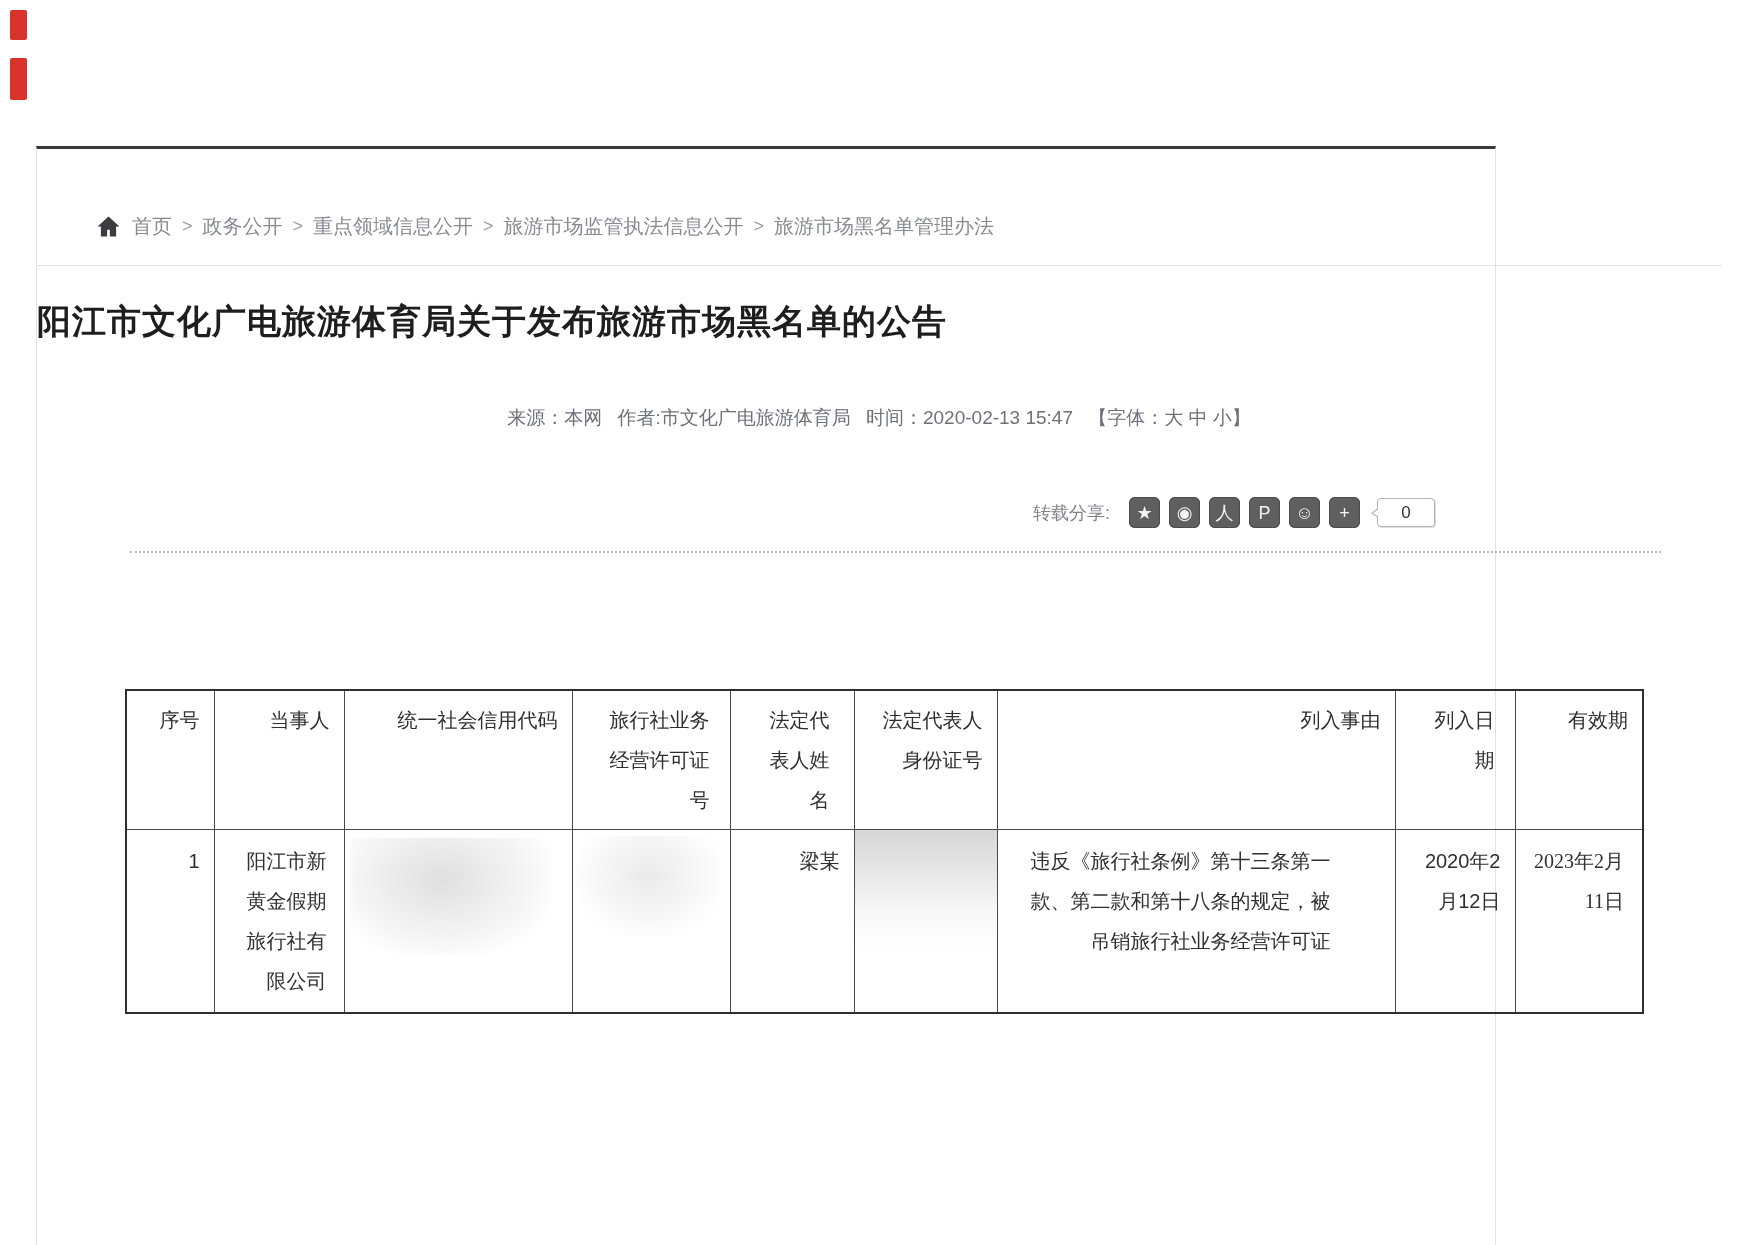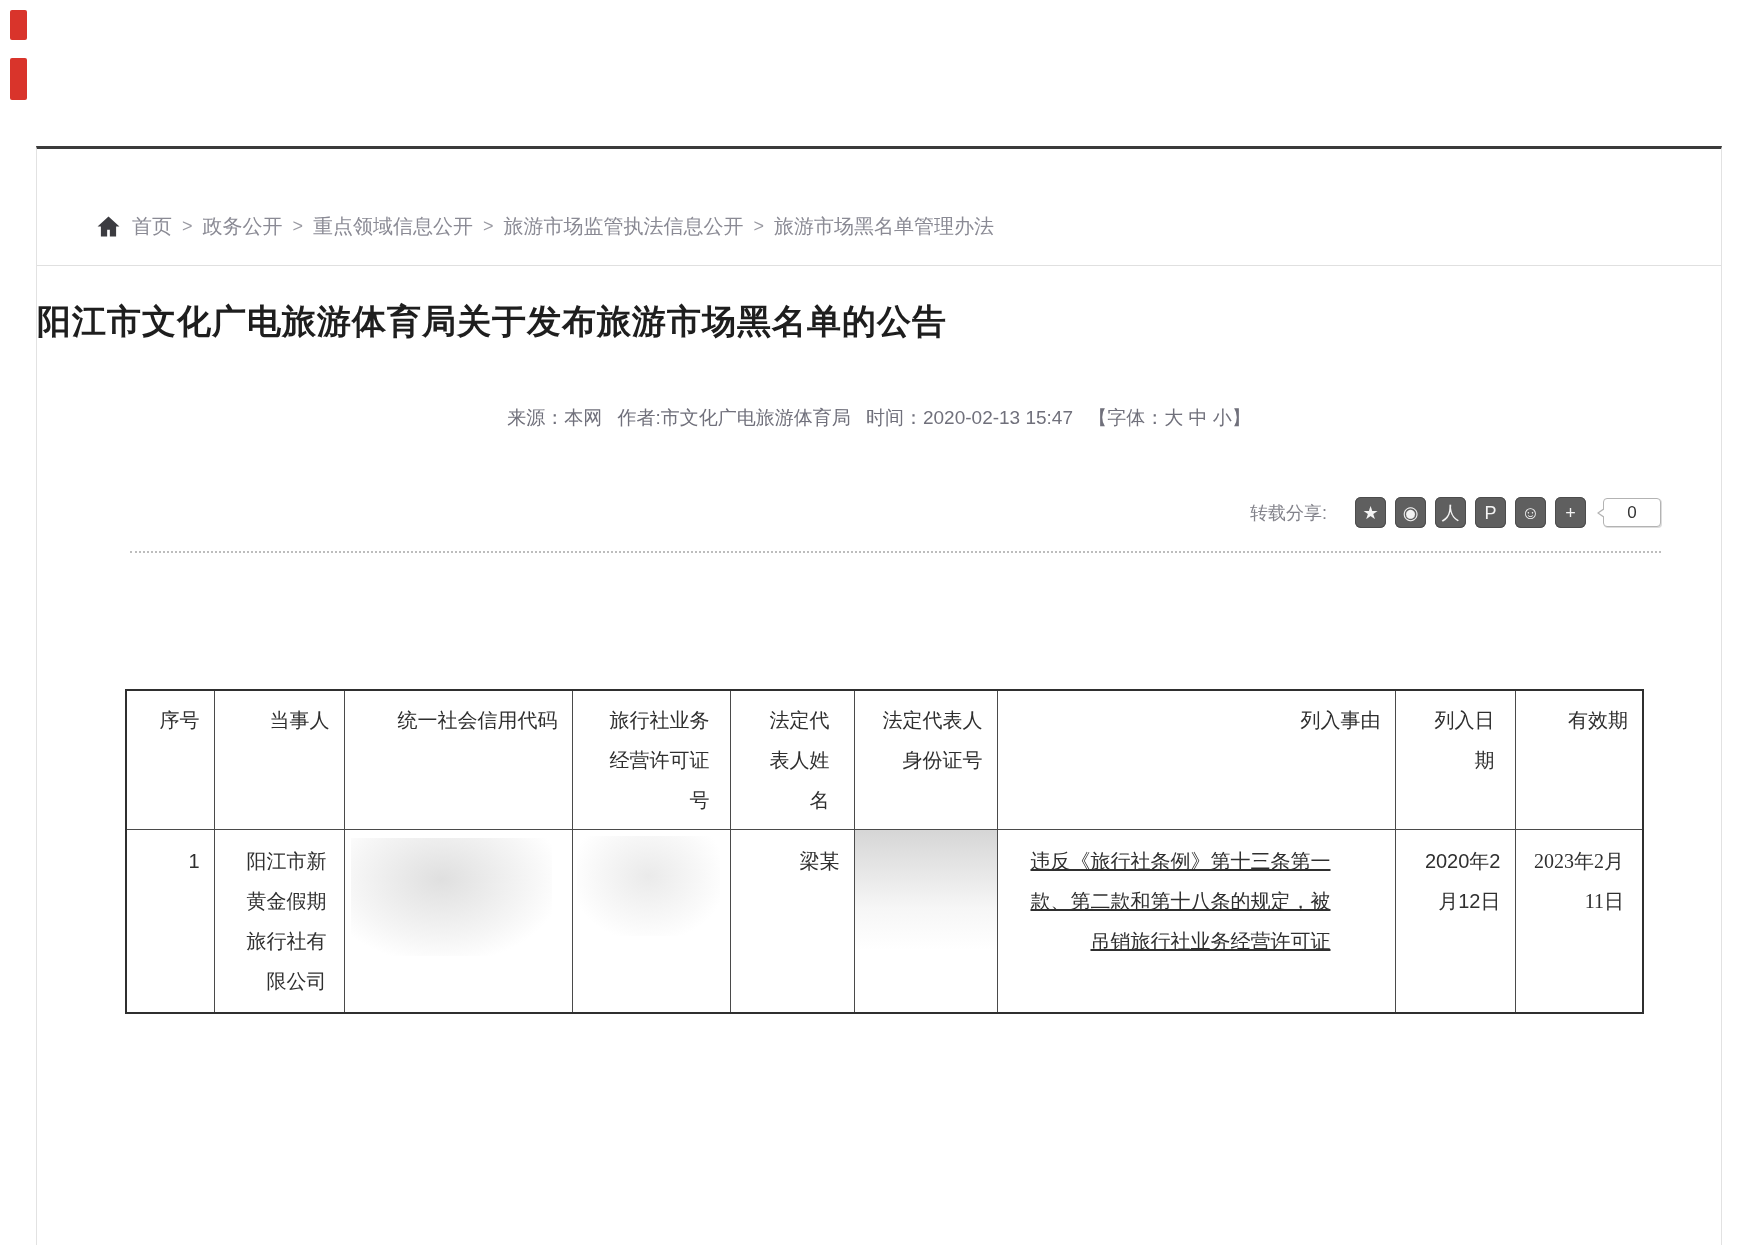--- a/index.html
+++ b/index.html
@@ -6,21 +6,21 @@
   html,body { width:1758px; height:1245px; background:#ffffff; overflow:hidden;
     font-family:"Liberation Sans","DejaVu Sans",sans-serif; }
   .page { position:relative; width:1758px; height:1245px; background:#fff; }
 
   
   .scan-mark { position:absolute; background:#d9342b; border-radius:2px; }
   .scan-mark.m1 { left:10px; top:10px; width:17px; height:30px; }
   .scan-mark.m2 { left:10px; top:58px; width:17px; height:42px; }
 
   
-  .frame { position:absolute; left:36px; top:146px; width:1686px; height:1099px;
+  .frame { position:absolute; left:36px; top:146px; width:1460px; height:1099px;
     background:#fff; border-left:1px solid #e2e2e2; border-right:1px solid #e2e2e2;
     border-top:3px solid #3b3b3b; }
 
   
   .breadcrumb { position:absolute; left:58px; top:64px; display:flex; align-items:center;
     gap:10px; font-size:20px; color:#8a8a94; }
   .breadcrumb .home-ic { width:27px; height:25px; display:inline-flex; }
   .breadcrumb .home-ic svg { width:100%; height:100%; fill:#3b3b40; }
   .breadcrumb a { color:#8a8a94; text-decoration:none; }
   .breadcrumb .sep { color:#9a9aa2; font-size:18px; }
@@ -28,21 +28,21 @@
 
   
   .title { position:absolute; left:0; top:150px; width:1684px; 
     font-size:34px; font-weight:700; color:#1e1e1e; letter-spacing:1px; }
   .meta { position:absolute; left:0; top:256px; width:1684px; text-align:center;
     font-size:19px; color:#70707b; }
   .meta span { margin:12px 5px; }
 
   
   .share { position:absolute; right:60px; top:348px; display:flex; align-items:center; gap:9px; }
-  .share .share-label { font-size:18px; color:#82828a; margin-right:19px; }
+  .share .share-label { font-size:18px; color:#82828a; margin-right:10px; }
   .sicon { width:31px; height:31px; border-radius:6px; background:#5f5f5f; color:#f4f4f4;
     display:inline-flex; align-items:center; justify-content:center; font-size:18px;
     line-height:1; cursor:pointer; box-shadow:inset 0 0 0 1px #4c4c4c; }
   .count-chip { position:relative; margin-left:8px; width:58px; height:29px; background:#fff;
     border:1px solid #b3b3b3; border-radius:4px; display:inline-flex; align-items:center;
     justify-content:center; font-size:17px; color:#333; box-shadow:1px 1px 0 #ddd; }
   .count-chip::before { content:""; position:absolute; left:-7px; top:9px; width:0; height:0;
     border-top:5px solid transparent; border-bottom:5px solid transparent;
     border-right:7px solid #b3b3b3; }
   .count-chip::after { content:""; position:absolute; left:-5px; top:10px; width:0; height:0;
@@ -62,21 +62,21 @@
     border:2px solid #2f2f2f; }
   th, td { border:1px solid #4a4a4a; vertical-align:top; font-weight:400;
     font-size:20px; line-height:40px; color:#2f2f2f; text-align:right;
     word-break:break-all; overflow:hidden; position:relative; }
   th { padding:9px 14px; height:132px; }
   td { padding:11px 14px; height:182px; }
   th.c4 { padding:9px 20px; }
   th.c5 { padding:9px 24px; }
   th.c8 { padding:9px 20px; }
   td.c2 { padding:11px 17px; }
-  td.c7 { padding:11px 64px 11px 24px;text-decoration:underline; }
+  td.c7 { padding:11px 64px 11px 24px; }
   td.c9 { padding:11px 18px;font-family:Liberation Serif, serif; }
 
   
   .blur { position:absolute; pointer-events:none; }
   .blur-credit { left:6px; top:8px; right:20px; height:118px;
     background:radial-gradient(ellipse at 45% 35%, rgba(176,176,176,0.40), rgba(210,210,210,0.22) 55%, rgba(255,255,255,0) 78%); }
   .blur-license { left:4px; top:6px; right:10px; height:100px;
     background:radial-gradient(ellipse at 50% 40%, rgba(190,190,190,0.32), rgba(220,220,220,0.18) 55%, rgba(255,255,255,0) 78%); }
   .blur-id { left:-1px; top:-16px; right:-1px; height:152px;
     background:linear-gradient(180deg, rgba(168,168,168,0.55) 0%, rgba(190,190,190,0.40) 35%, rgba(215,215,215,0.22) 62%, rgba(255,255,255,0) 90%); }

